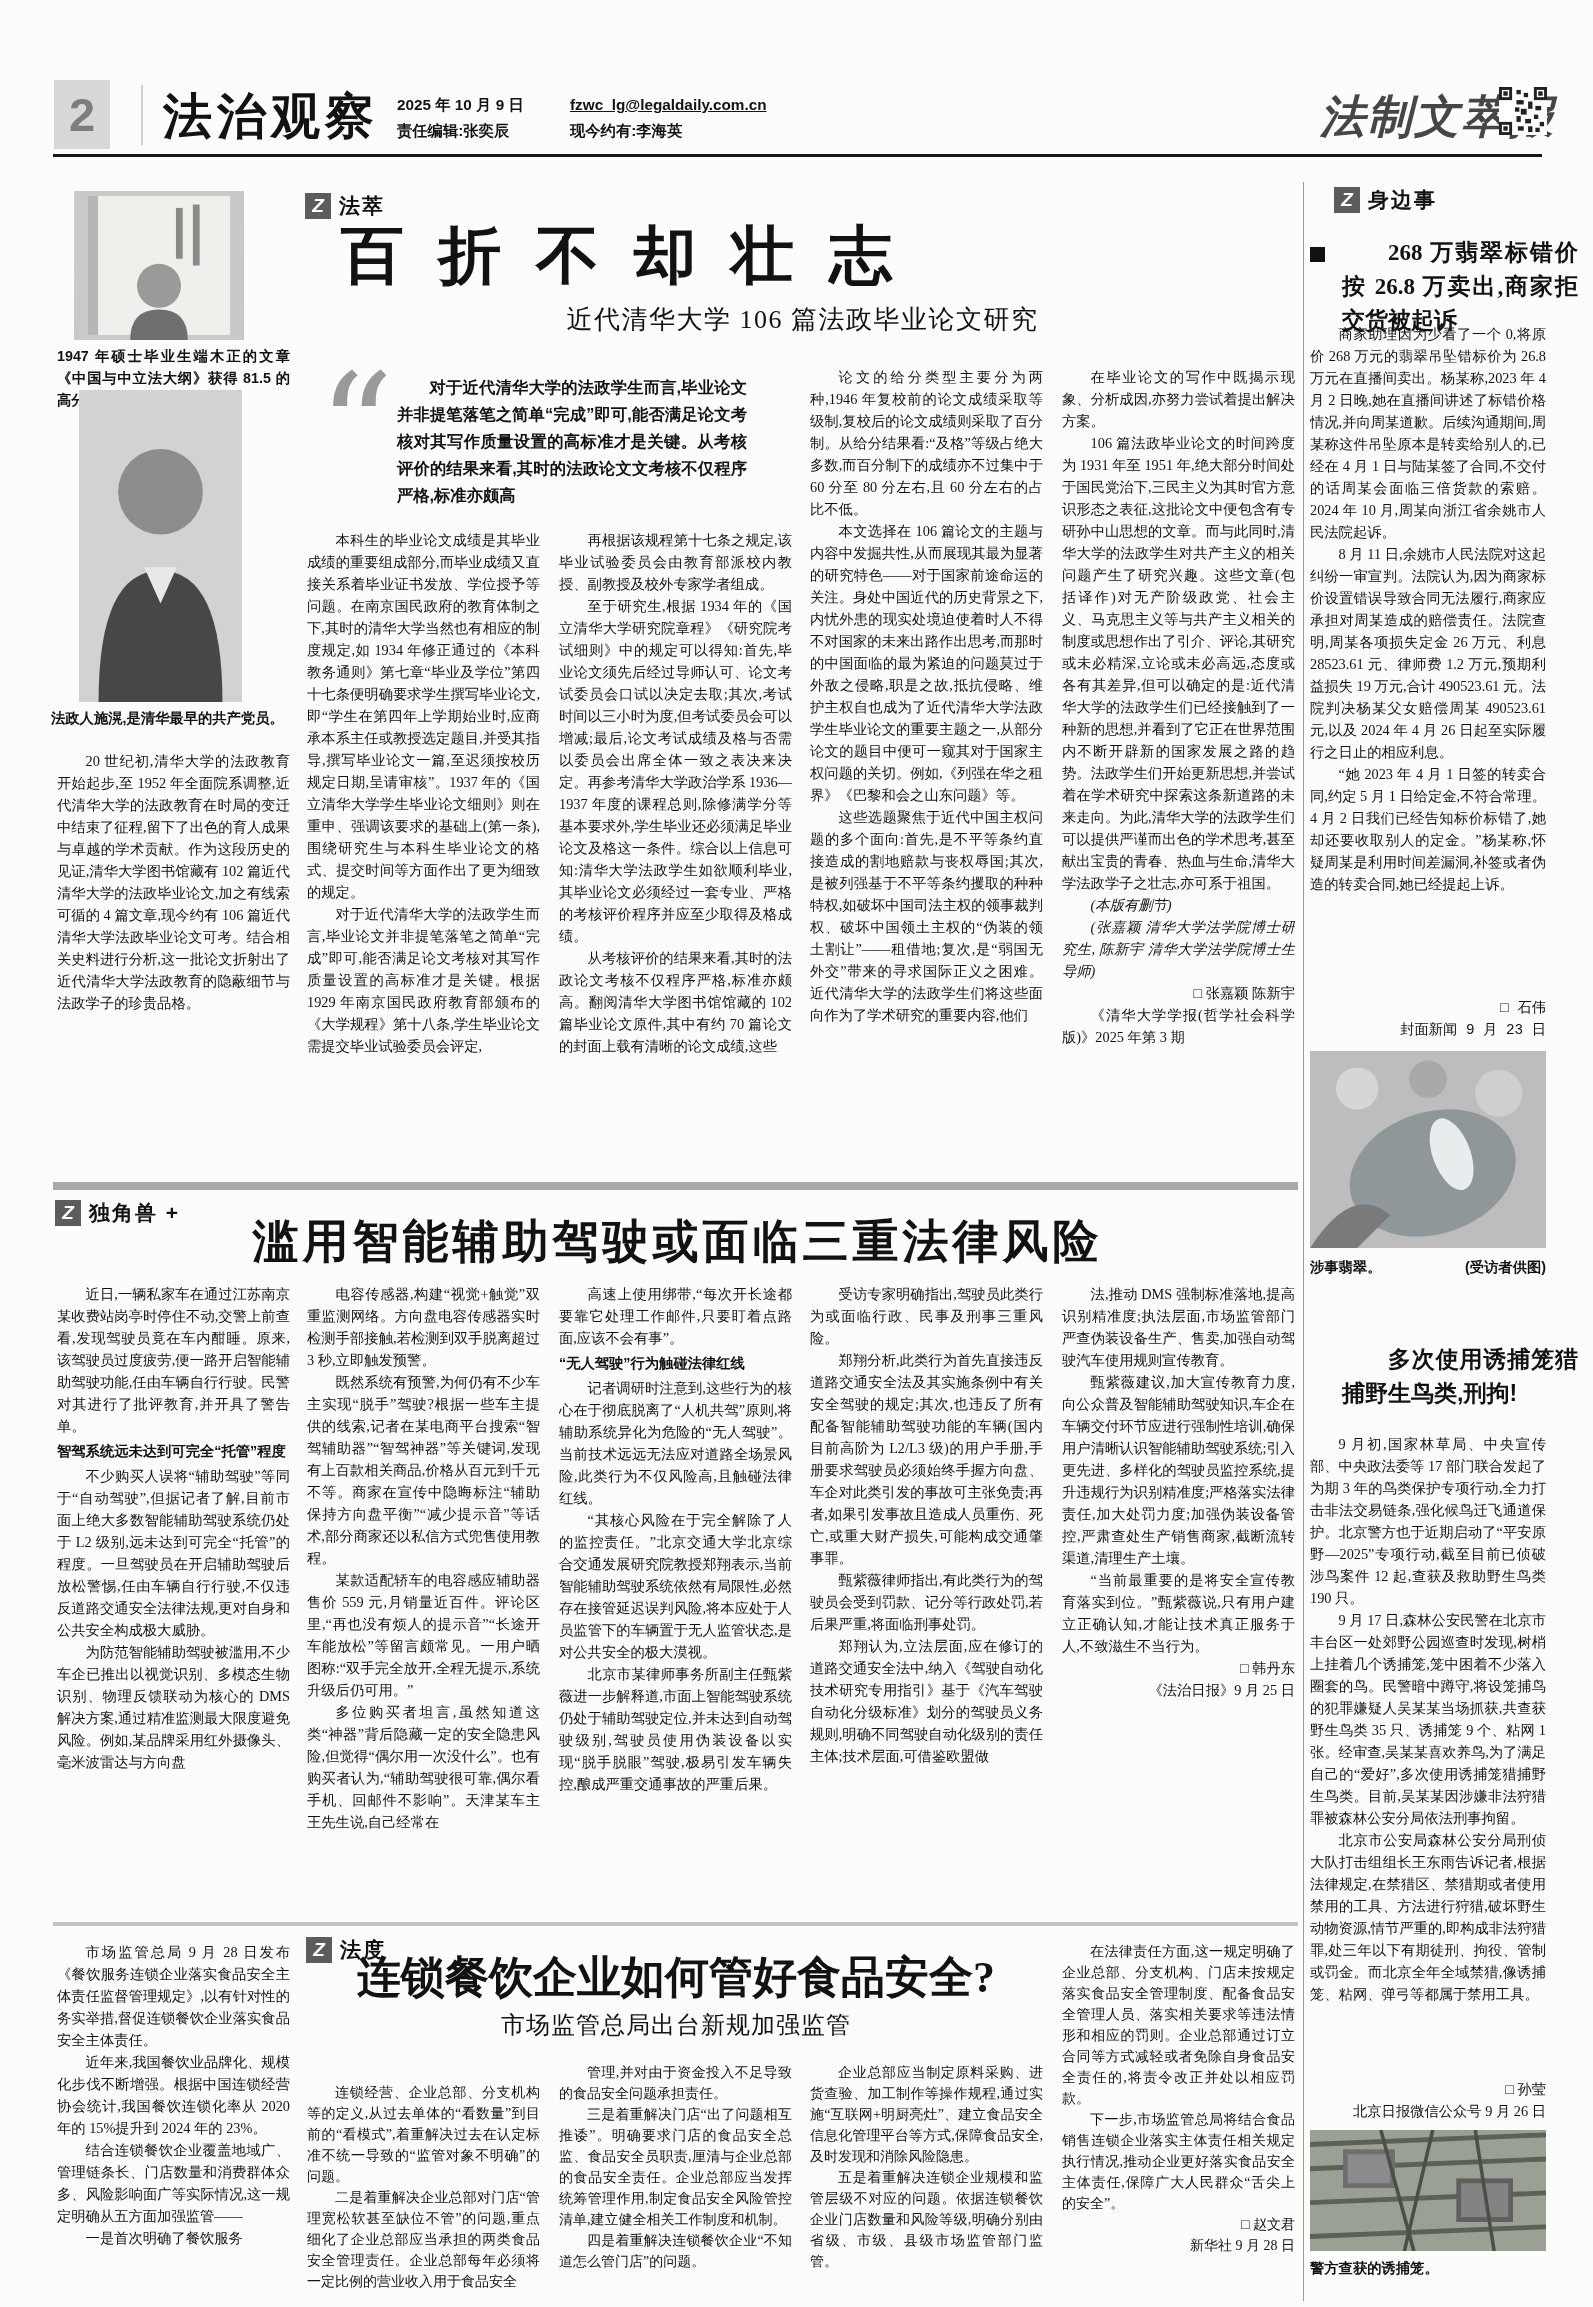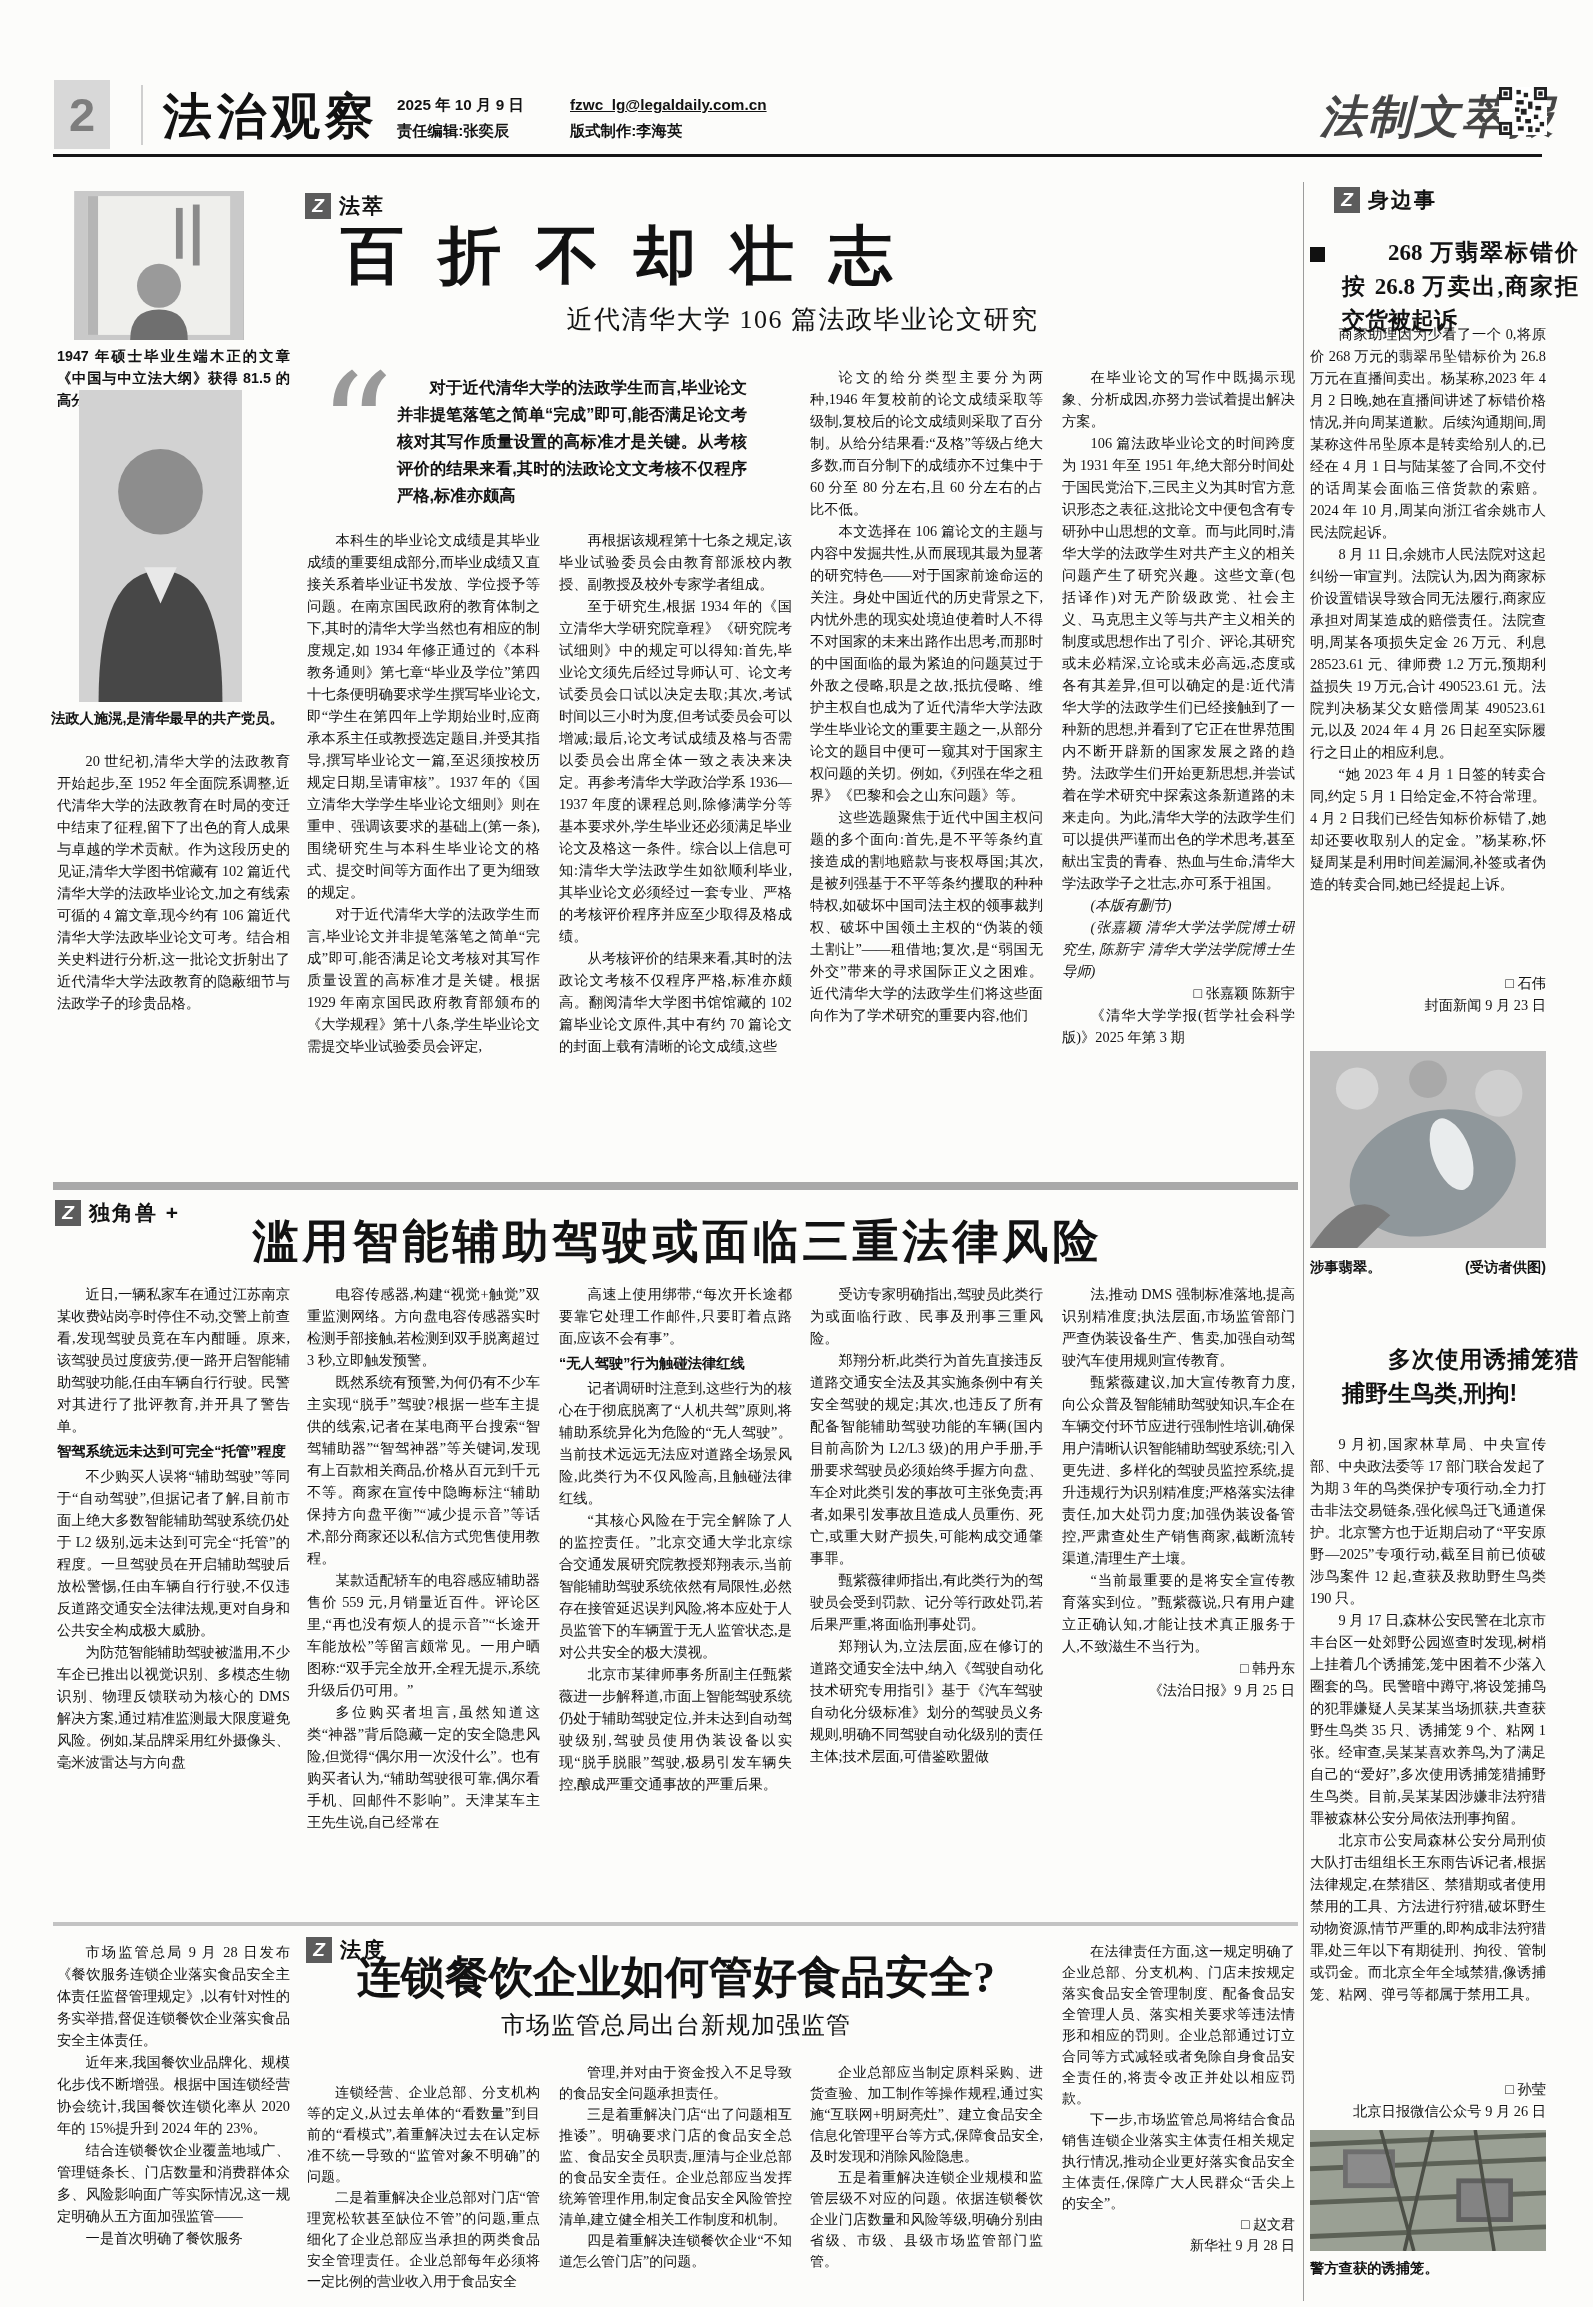--- a/index.html
+++ b/index.html
@@ -56,21 +56,21 @@
 
   <div class="abs" id="pagenum">2</div>
   <div class="abs" id="hdiv"></div>
   <div class="abs" id="secmast">法治观察</div>
   <div class="abs hinfo" id="hinfo1">
     <div>2025 年 10 月 9 日</div>
     <div>责任编辑:张奕辰</div>
   </div>
   <div class="abs hinfo" id="hinfo2">
     <div class="email">fzwc_lg@legaldaily.com.cn</div>
-    <div>版式制作:李海英</div>
+    <div>现今约有:李海英</div>
   </div>
   <div class="abs" id="masthead">法制文萃报</div>
   <svg class="abs" id="qr" viewBox="0 0 33 33">
     <rect width="33" height="33" fill="#fff"></rect>
     <g fill="#222">
       <rect x="0" y="0" width="9" height="9"></rect>
         <rect x="24" y="0" width="9" height="9"></rect>
         <rect x="0" y="24" width="9" height="9"></rect>
       <rect x="2" y="2" width="5" height="5" fill="#fff"></rect>
         <rect x="26" y="2" width="5" height="5" fill="#fff"></rect>
@@ -236,21 +236,21 @@
     <span class="zlogo">Z</span><span class="lbl">身边事</span>
   </div>
 
   <div class="abs" id="bullet1"></div>
   <div class="railtitle" style="top:236px;">268 万翡翠标错价按 26.8 万卖出,商家拒交货被起诉</div>
   <div class="col" style="left:1310px;top:323px;width:236px;height:669px;">
       <p>商家助理因为少看了一个 0,将原价 268 万元的翡翠吊坠错标价为 26.8 万元在直播间卖出。杨某称,2023 年 4 月 2 日晚,她在直播间讲述了标错价格情况,并向周某道歉。后续沟通期间,周某称这件吊坠原本是转卖给别人的,已经在 4 月 1 日与陆某签了合同,不交付的话周某会面临三倍货款的索赔。2024 年 10 月,周某向浙江省余姚市人民法院起诉。</p>
       <p>8 月 11 日,余姚市人民法院对这起纠纷一审宣判。法院认为,因为商家标价设置错误导致合同无法履行,商家应承担对周某造成的赔偿责任。法院查明,周某各项损失定金 26 万元、利息 28523.61 元、律师费 1.2 万元,预期利益损失 19 万元,合计 490523.61 元。法院判决杨某父女赔偿周某 490523.61 元,以及 2024 年 4 月 26 日起至实际履行之日止的相应利息。</p>
       <p>“她 2023 年 4 月 1 日签的转卖合同,约定 5 月 1 日给定金,不符合常理。4 月 2 日我们已经告知标价标错了,她却还要收取别人的定金。”杨某称,怀疑周某是利用时间差漏洞,补签或者伪造的转卖合同,她已经提起上诉。</p>
     </div>
-  <div class="col" style="left:1310px;top:972px;width:236px;height:49px;">
+  <div class="col" style="left:1310px;top:997px;width:236px;height:49px;font-family:Liberation Mono, monospace;">
     <p class="right">□ 石伟</p>
     <p class="right srcline">封面新闻 9 月 23 日</p>
   </div>
 
   <div class="photo" style="left:1310px;top:1051px;width:236px;height:197px;">
     <svg viewBox="0 0 100 84" preserveAspectRatio="none">
         <rect width="100" height="84" fill="#bdbdbd"></rect>
         <circle cx="20" cy="16" r="9" fill="#d6d6d6"></circle>
         <circle cx="50" cy="12" r="8" fill="#a9a9a9"></circle>
         <circle cx="80" cy="18" r="10" fill="#cfcfcf"></circle>

